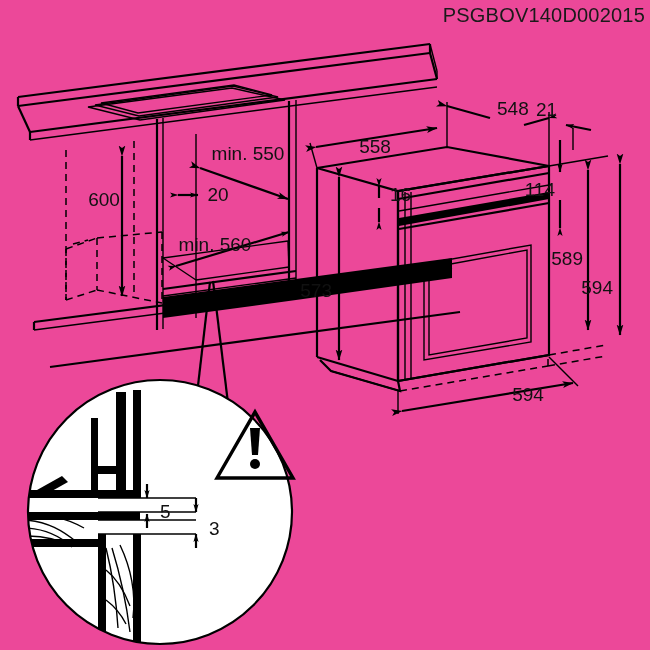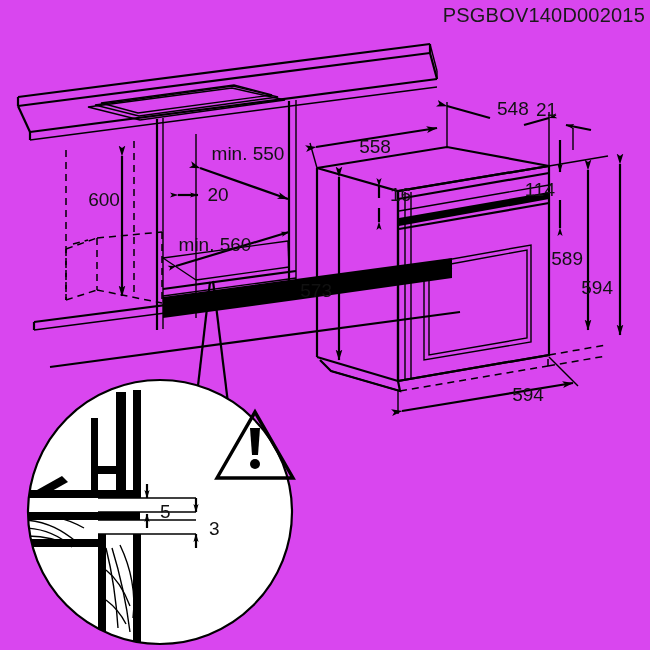--- a/index.html
+++ b/index.html
@@ -10,21 +10,21 @@
   body {
     width: 650px;
     height: 650px;
     font-family: "Liberation Sans", sans-serif;
     overflow: hidden;
   }
   #sheet {
     position: relative;
     width: 650px;
     height: 650px;
-    background: #d946ef;
+    background: #ec4899;
   }
   #drawing {
     position: absolute;
     left: 0;
     top: 0;
     width: 650px;
     height: 650px;
     display: block;
   }
   .dimtext {

